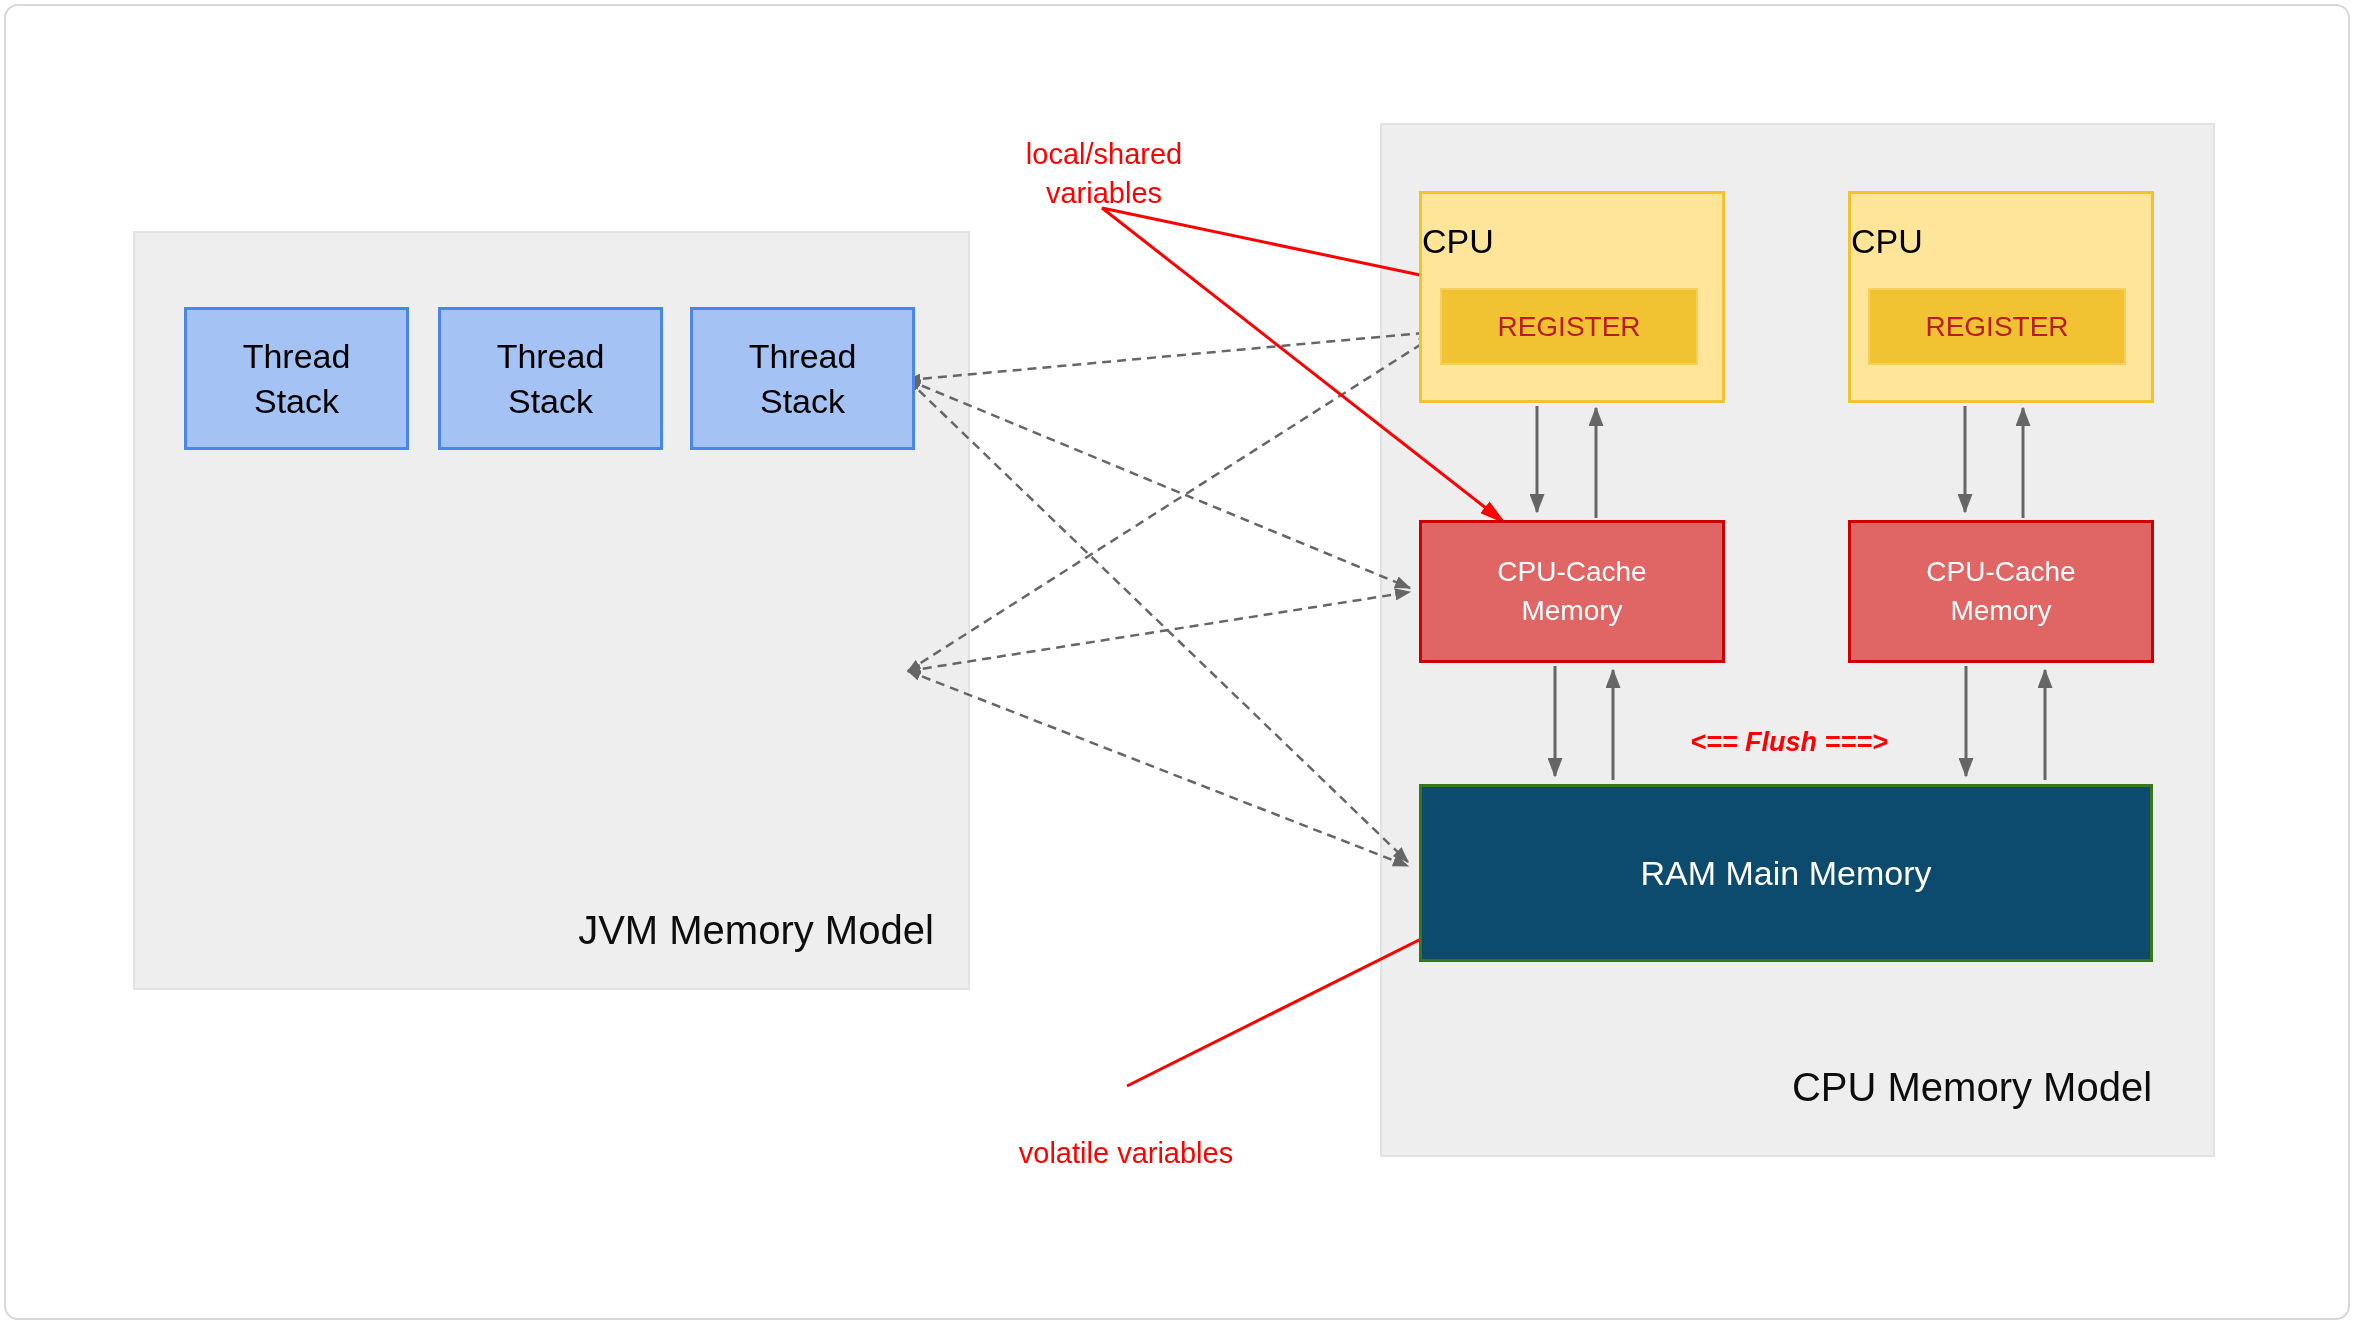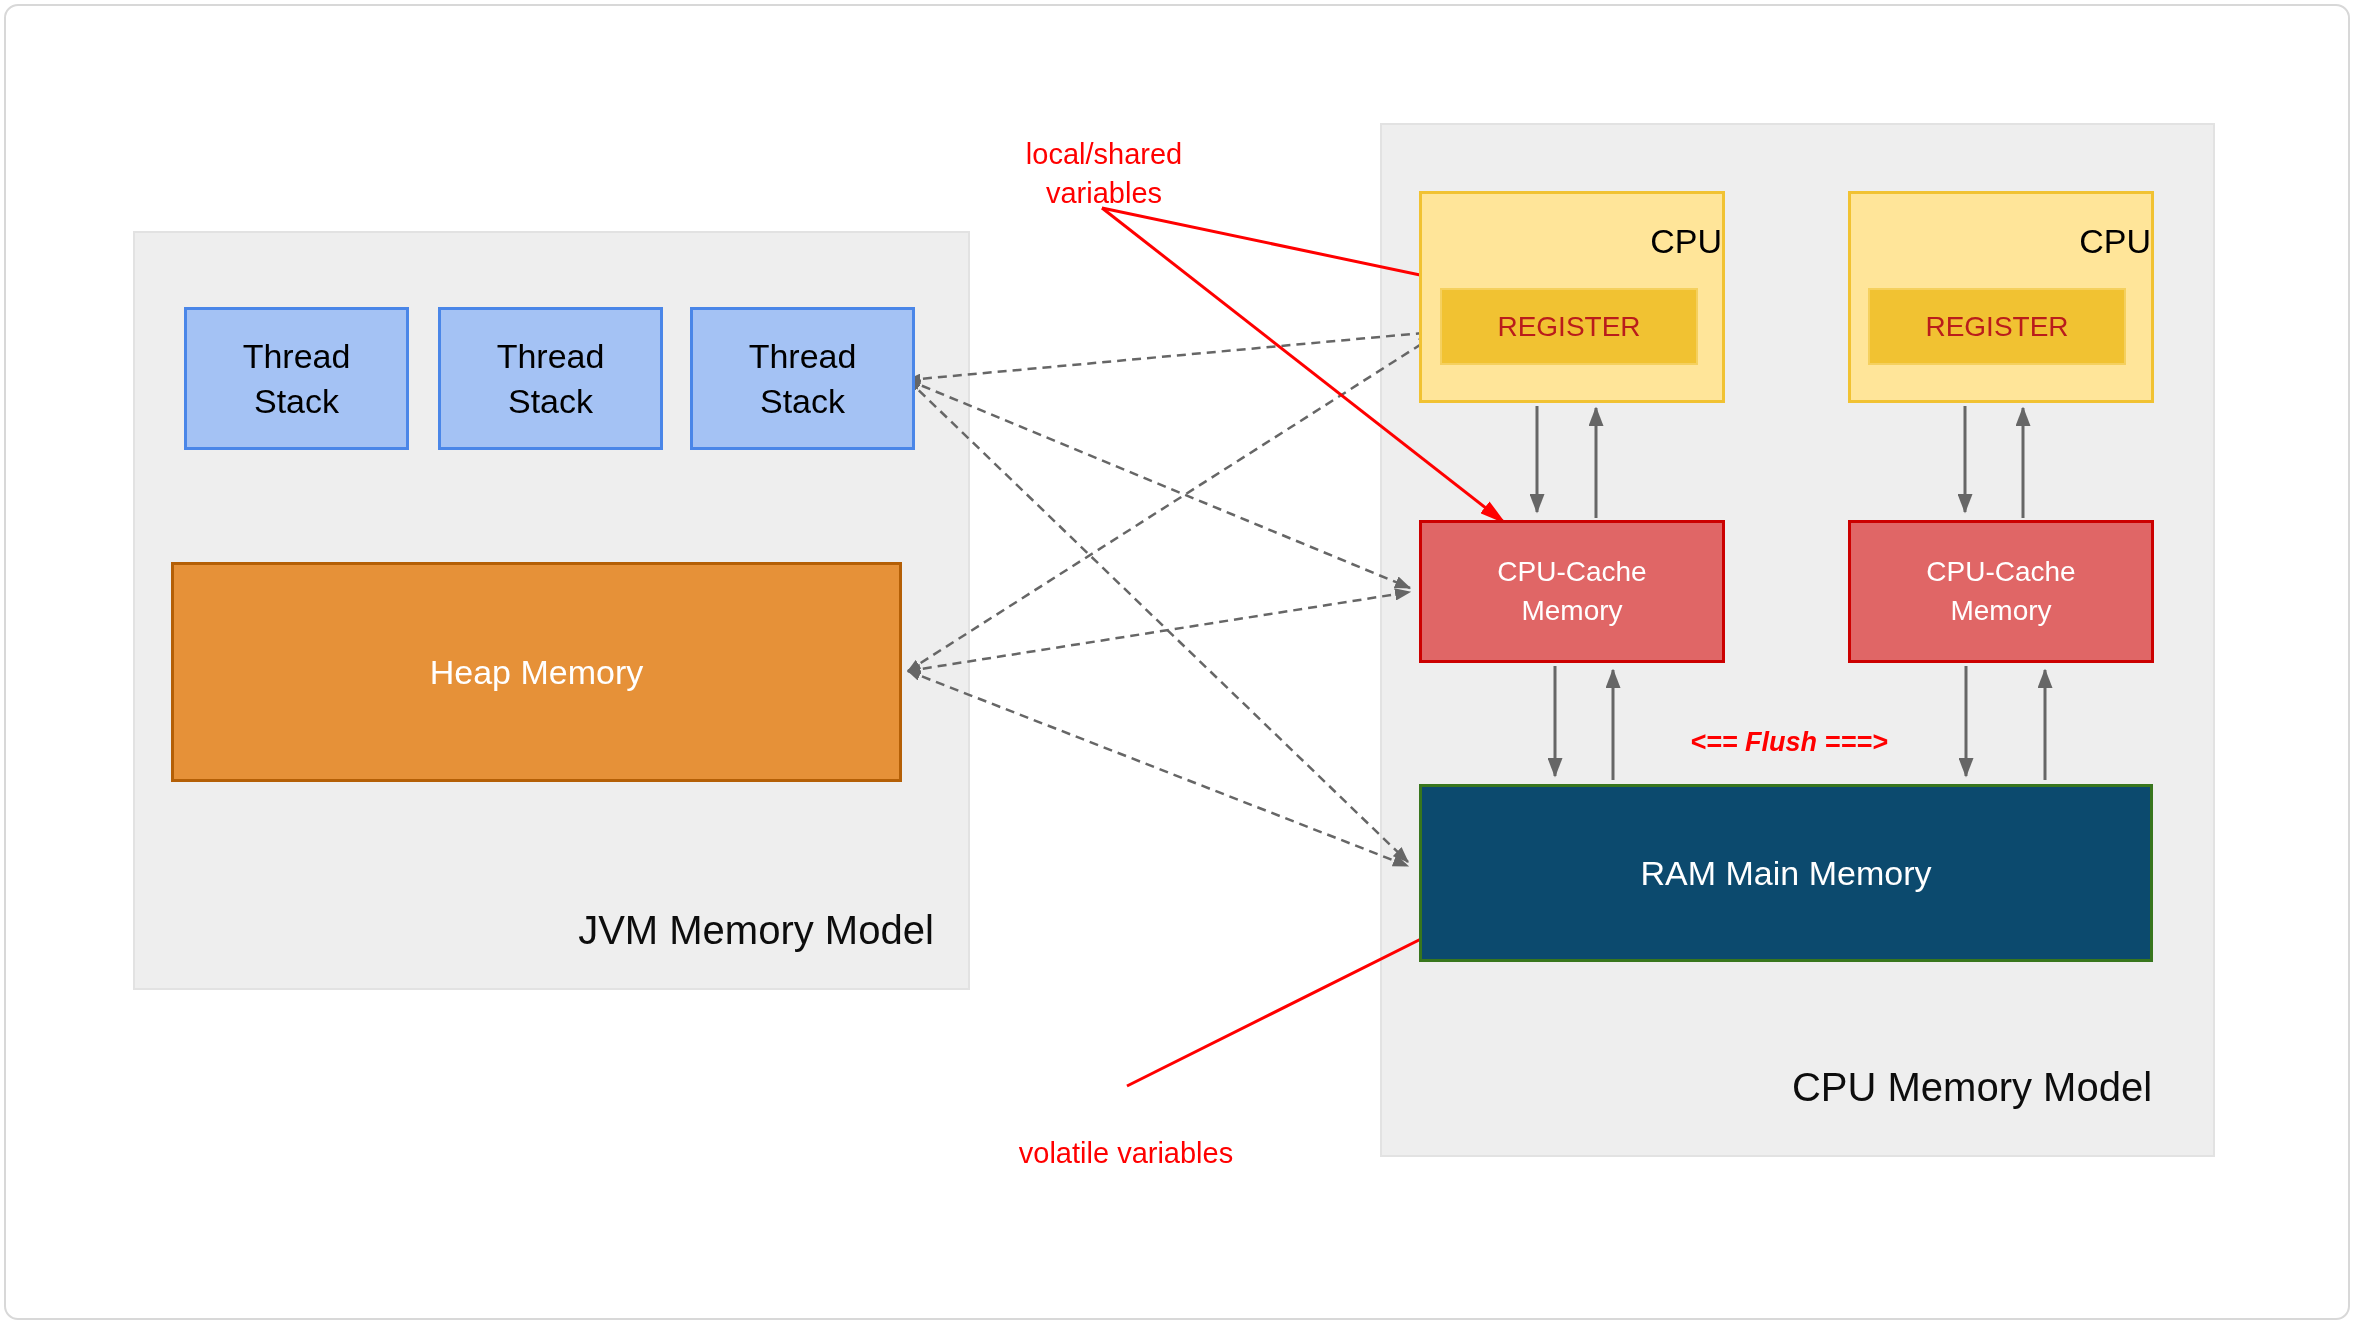--- a/index.html
+++ b/index.html
@@ -27,21 +27,21 @@
     left:171px; top:562px; width:731px; height:220px;
     background:#e69138; border:3px solid #b45f06;
     font-size:34px; color:#ffffff;
   }
   .cpu-box {
     top:191px; width:306px; height:212px;
     background:#ffe599; border:3px solid #f1c232;
   }
   .cpu-box .cpu-label {
     position:absolute; top:28px; left:0; width:100%;
-    text-align:right; font-size:34px; color:#000000;
+    text-align:left; font-size:34px; color:#000000;
   }
   .register {
     top:288px; width:258px; height:77px;
     background:#f1c232; border:2px solid #f5d05e;
     font-size:28px; color:#b91c1c;
   }
   .cache {
     top:520px; width:306px; height:143px;
     background:#e06666; border:3px solid #cc0000;
     font-size:28px; line-height:1.37; color:#ffffff;
@@ -124,23 +124,20 @@
   </div>
   <div class="box thread-stack" style="left:425px;">
     <span>Thread
 Stack</span>
   </div>
   <div class="box thread-stack" style="left:677px;">
     <span>Thread
 Stack</span>
   </div>
 
-  <div class="box heap">
-    <span>Heap Memory</span>
-  </div>
 
   <div class="model-title" style="left:556px; top:908px; width:400px;">JVM Memory Model</div>
 
   <div class="box cpu-box" style="left:1419px;">
     <span class="cpu-label">CPU</span>
   </div>
   <div class="box register" style="left:1440px;">
     <span>REGISTER</span>
   </div>
   <div class="box cache" style="left:1419px;">

